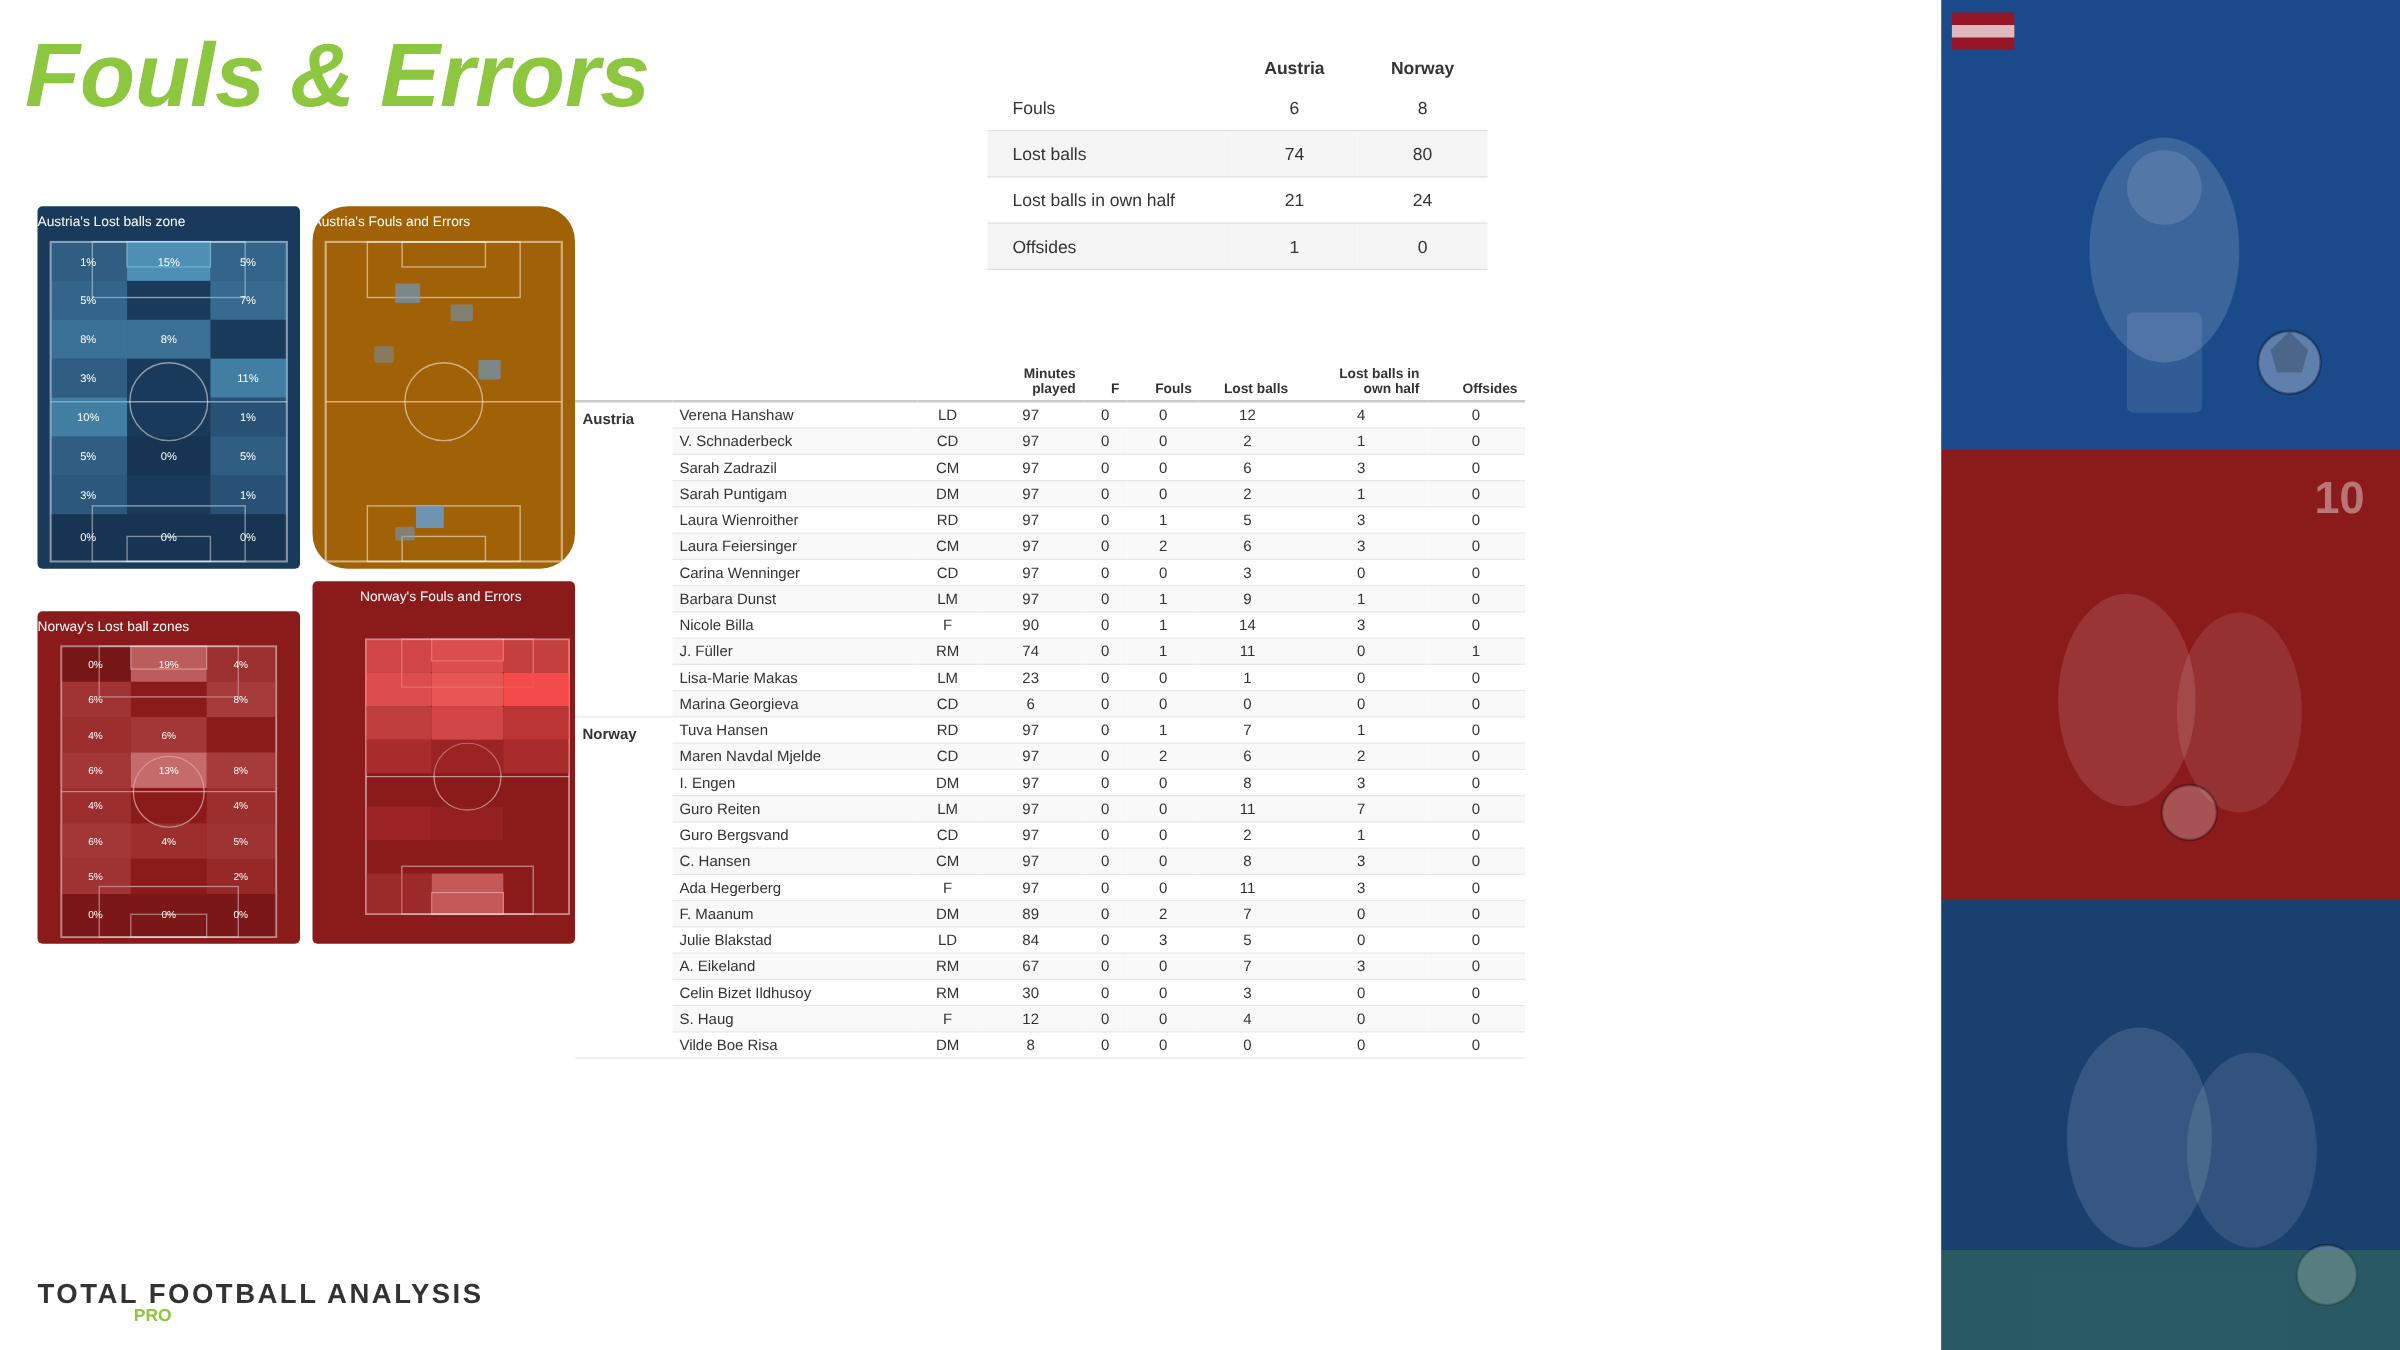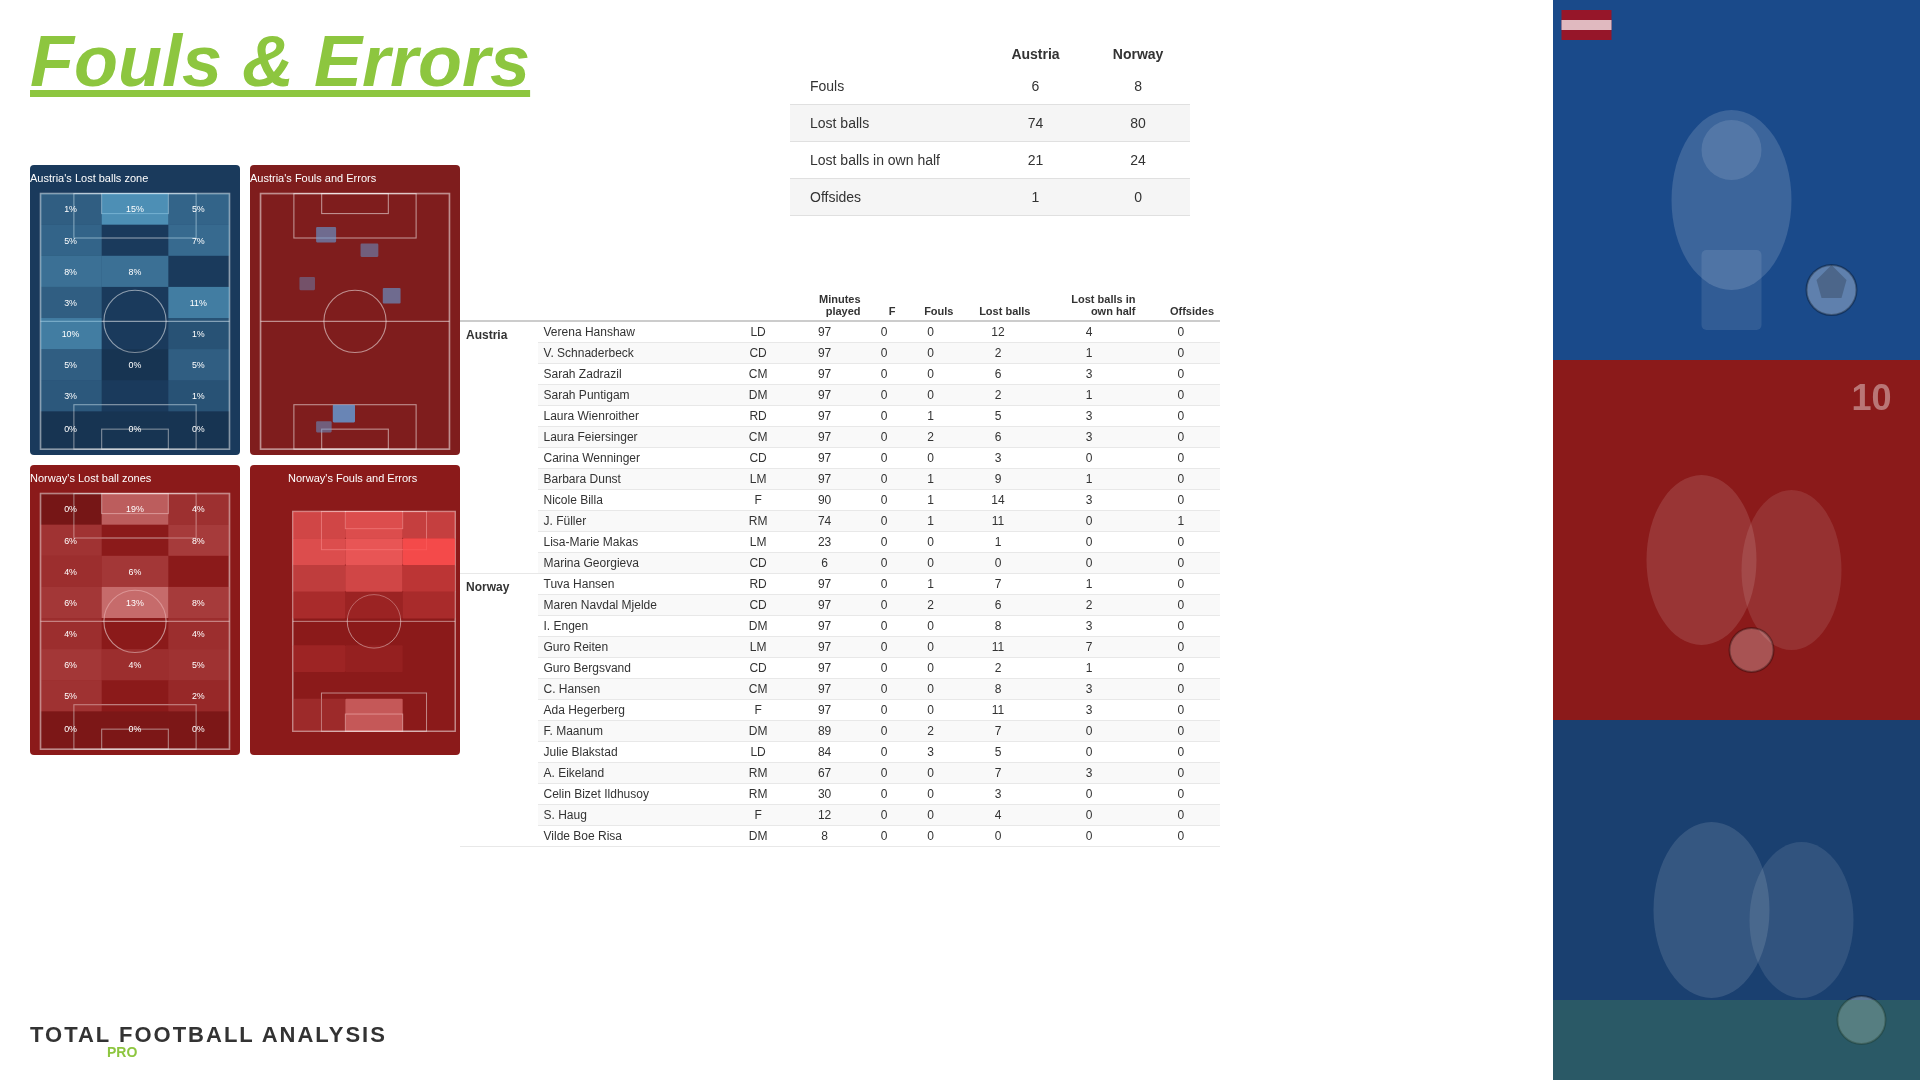--- a/index.html
+++ b/index.html
@@ -9,26 +9,25 @@
       background: #ffffff;
       font-family: Arial, sans-serif;
       overflow: hidden;
       position: relative;
     }
 
     
     .main-title {
       position: absolute;
       top: 20px;
-      left: 30px;
+      left: 20px;
       font-size: 72px;
       font-weight: 900;
       color: #8dc63f;
       font-style: italic;
-      text-decoration: underline;
     }
 
     
     .summary-table {
       position: absolute;
       top: 40px;
       left: 790px;
       width: 400px;
       border-collapse: collapse;
     }
@@ -78,22 +77,22 @@
       margin-bottom: 3px;
       line-height: 1.3;
       z-index: 2;
     }
     .pitch-svg {
       width: 100%;
       flex: 1;
     }
 
     .austria-lost { background: #1a3a5c; }
-    .austria-fouls { background: #7f1d1d; }
-    .norway-lost { background: #8b1a1a; }
+    .austria-fouls { background: #a16207; border-radius: 28px; }
+    .norway-lost { background: #8b1a1a; margin-top: 24px; }
     .norway-fouls { background: #8b1a1a; padding-left: 38px; }
 
     
     .detail-table-wrapper {
       position: absolute;
       top: 290px;
       left: 460px;
       width: 760px;
     }
     .detail-table {

